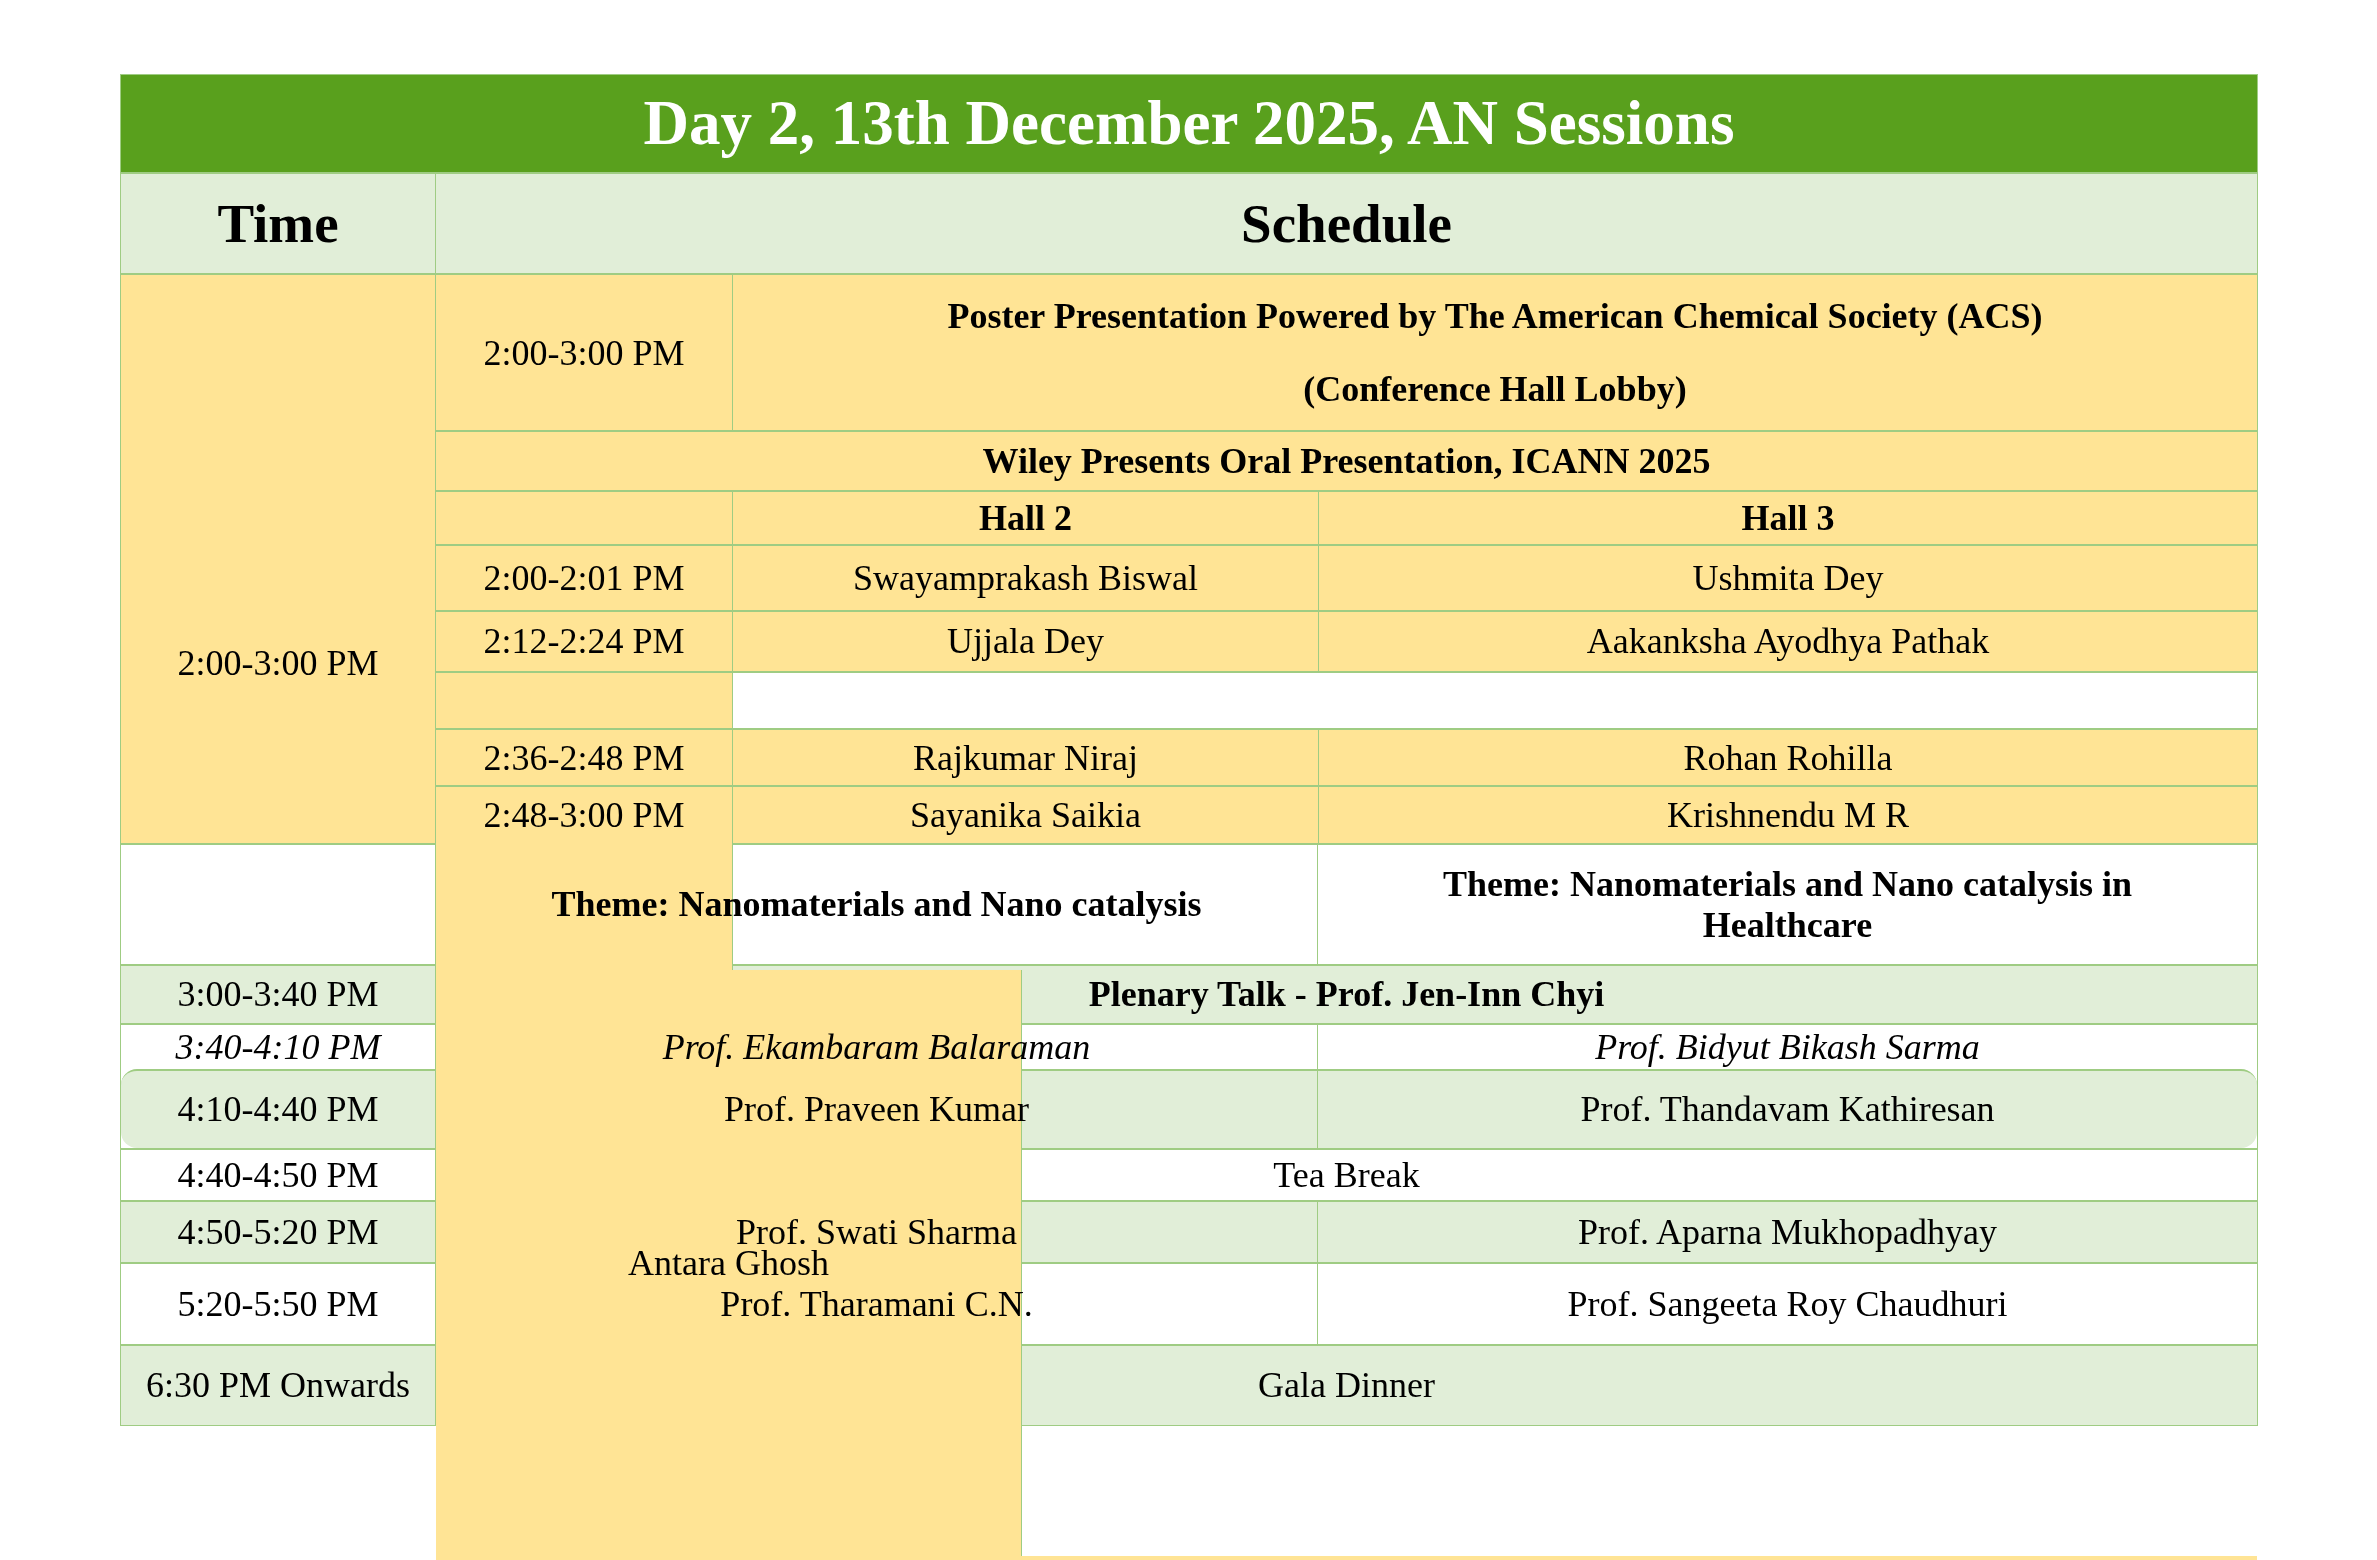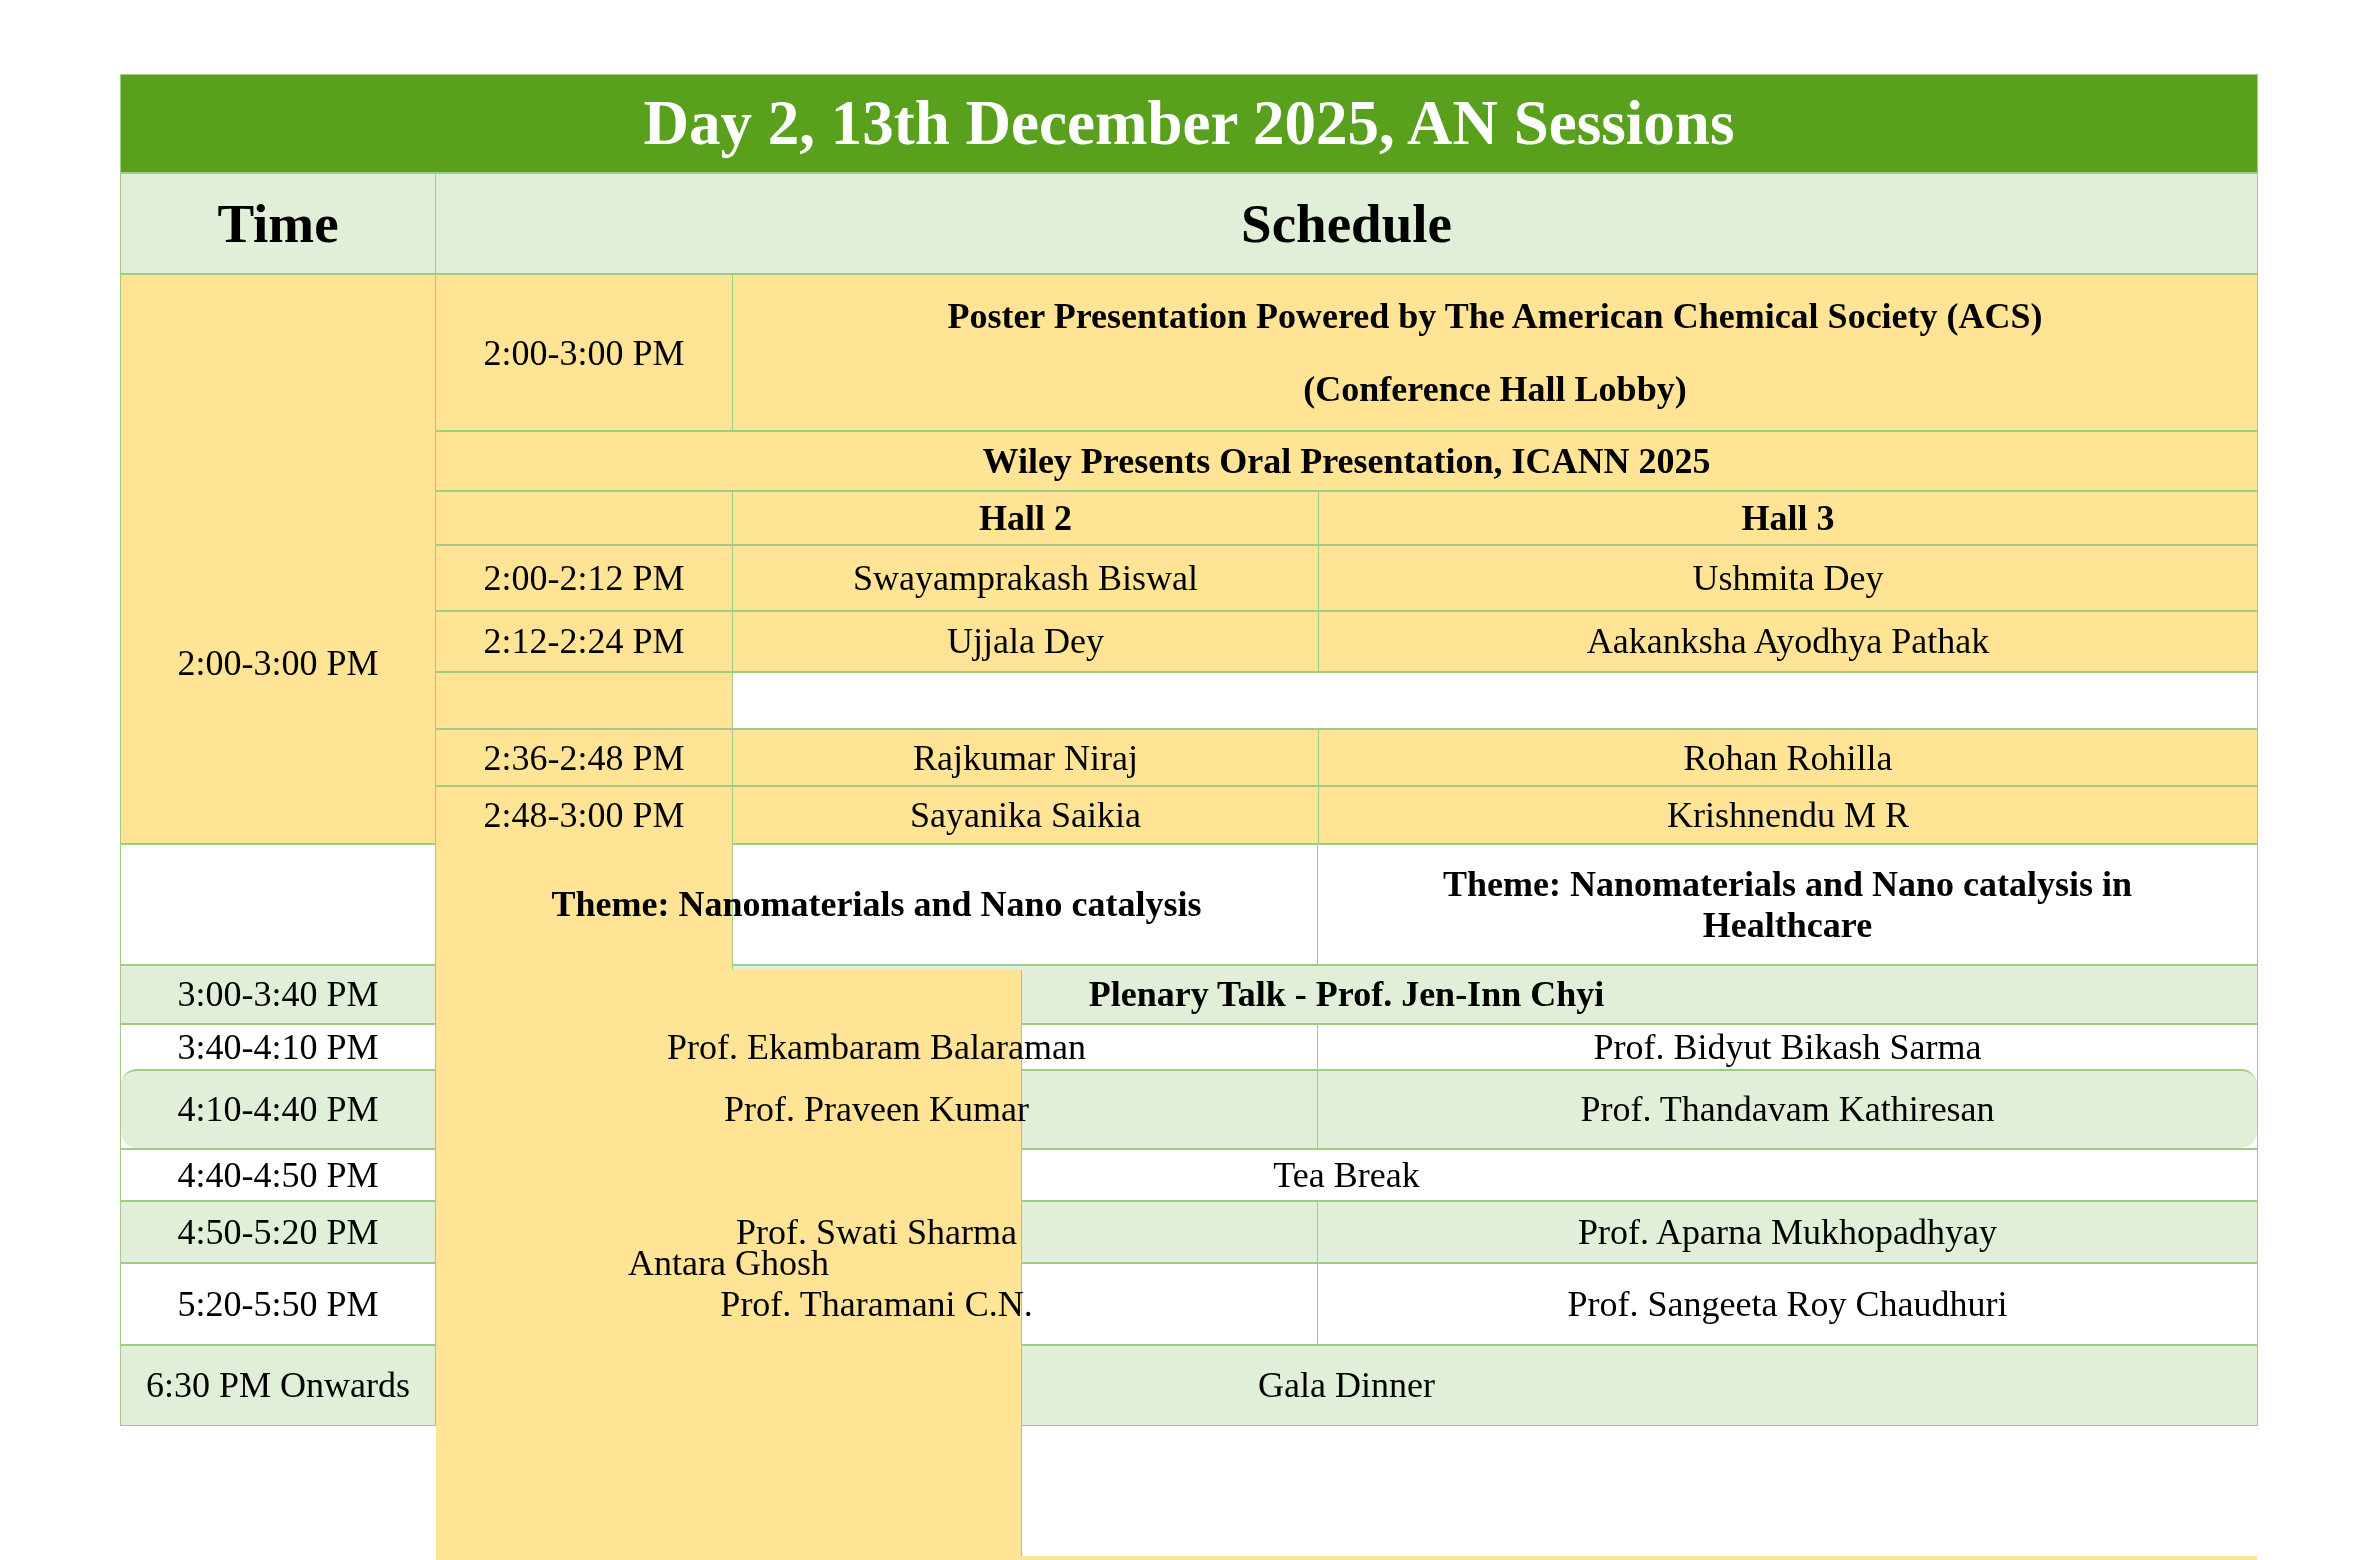--- a/index.html
+++ b/index.html
@@ -63,21 +63,21 @@
   .halls-row{height:54px;}
   .sess-r0{height:66px;}
   .sess-r1{height:62px;}
   .sess-r2{height:57px;flex-direction:column;}
   .sess-r3{height:57px;}
   .sess-r4{height:58px;}
 
   .theme-row{height:121px;}
   .theme2-cell{padding:0 47px;}
   .plenary-row{height:59px;}
-  .r340{height:46px;}
+  .r340{height:46px;font-style:italic;}
   .r410{height:79px;border-radius:16px;}
   .tea-row{height:52px;}
   .r450{height:62px;}
   .r520{height:82px;}
   .gala-row{height:81px;}
 </style>
 </head>
 <body>
 
 <div class="tbl">
@@ -107,21 +107,21 @@
         <div class="c flex1 last ylw fs b">Wiley Presents Oral Presentation, ICANN 2025</div>
       </div>
 
       <div class="srow halls-row">
         <div class="c itime-col ylw"></div>
         <div class="c hall2-col ylw fs b">Hall 2</div>
         <div class="c flex1 last ylw fs b">Hall 3</div>
       </div>
 
       <div class="srow sess-r0">
-        <div class="c itime-col ylw fs">2:00-2:12 PM</div>
+        <div class="c itime-col ylw fs">2:00-2:01 PM</div>
         <div class="c hall2-col ylw fs">Swayamprakash Biswal</div>
         <div class="c flex1 last ylw fs">Ushmita Dey</div>
       </div>
 
       <div class="srow sess-r1">
         <div class="c itime-col ylw fs">2:12-2:24 PM</div>
         <div class="c hall2-col ylw fs">Ujjala Dey</div>
         <div class="c flex1 last ylw fs">Aakanksha Ayodhya Pathak</div>
       </div>
 

